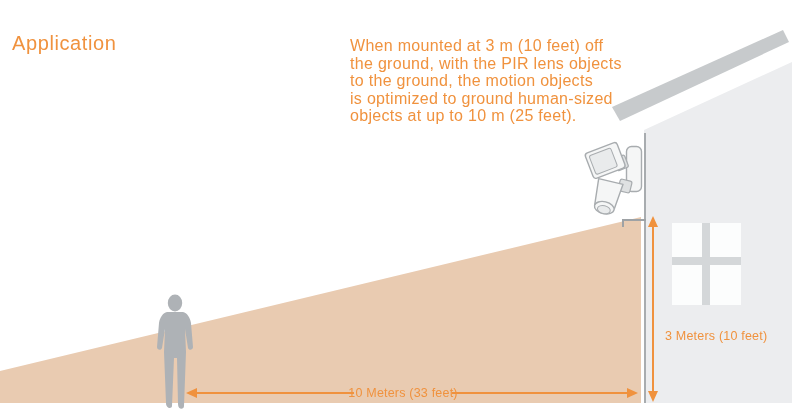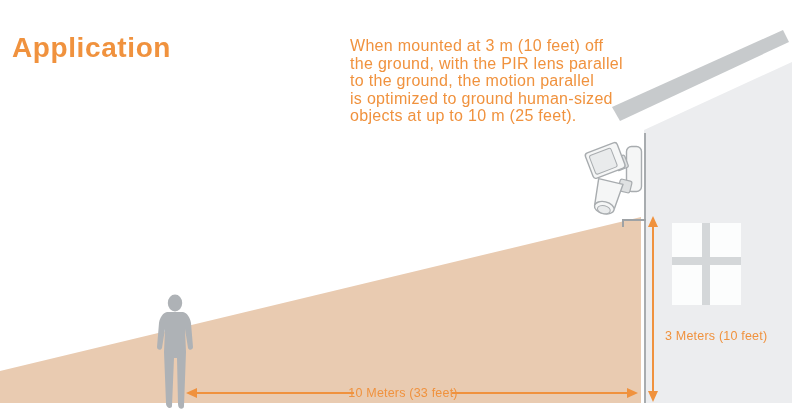--- a/index.html
+++ b/index.html
@@ -18,22 +18,22 @@
     position: relative;
     width: 792px;
     height: 412px;
     background: #ffffff;
     overflow: hidden;
   }
   .page-title {
     position: absolute;
     left: 12px;
     top: 32px;
-    font-size: 28px;
-    font-weight: bold;
+    font-size: 20px;
+    font-weight: normal;
     letter-spacing: 0.6px;
     color: var(--accent);
   }
   .description {
     position: absolute;
     left: 350px;
     top: 37px;
     width: 300px;
     font-size: 16px;
     line-height: 17.5px;
@@ -54,22 +54,22 @@
 </style>
 </head>
 <body>
 
 <div class="page">
 
   <div class="page-title">Application</div>
 
   <div class="description">
     <div>When mounted at 3 m (10 feet) off</div>
-    <div>the ground, with the PIR lens parallel</div>
-    <div>to the ground, the motion parallel</div>
+    <div>the ground, with the PIR lens objects</div>
+    <div>to the ground, the motion objects</div>
     <div>is optimized to ground human-sized</div>
     <div>objects at up to 10 m (25 feet).</div>
   </div>
 
   <svg class="diagram-svg" width="792" height="412" viewBox="0 0 792 412" xmlns="http://www.w3.org/2000/svg">
 
     <polygon points="0,371 641,217 641,403 0,403" style="fill:var(--zone)"></polygon>
 
     <polygon points="644,130 792,62 792,403 644,403" style="fill:var(--wall)"></polygon>
     <line x1="645" y1="133" x2="645" y2="403" style="stroke:var(--outline);stroke-width:2"></line>

